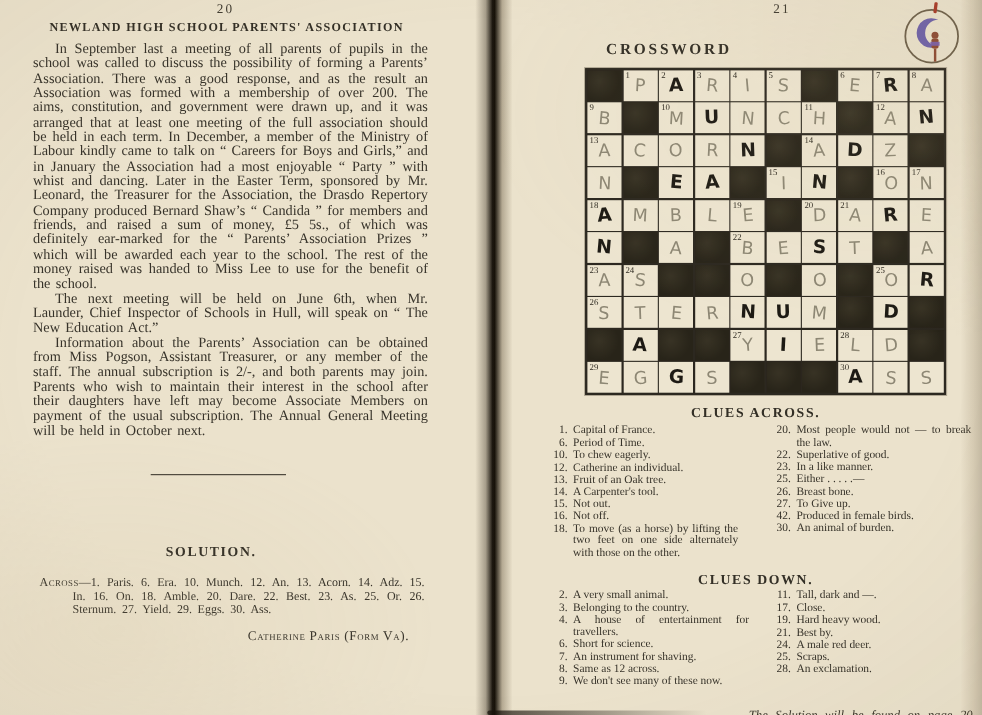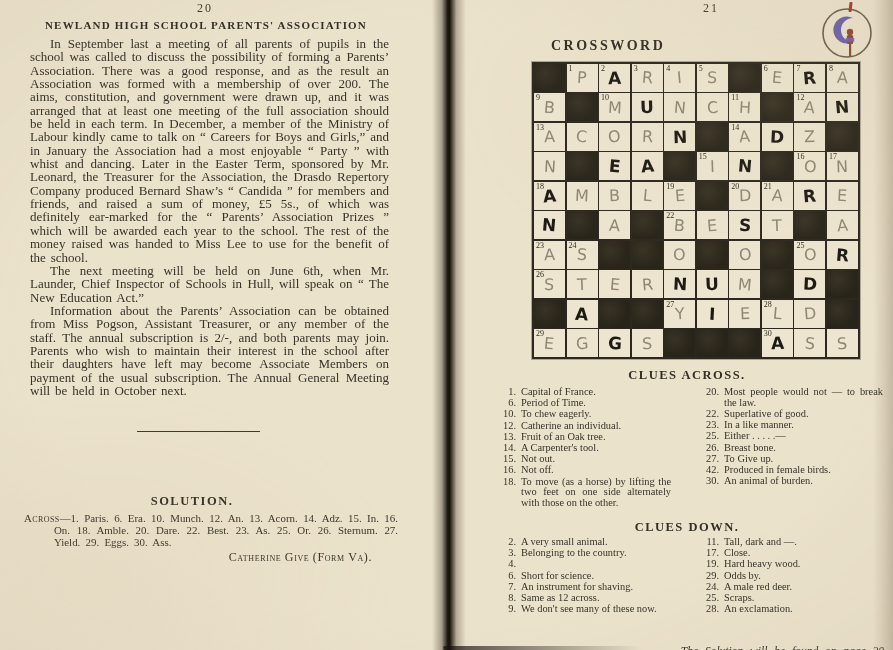--- a/index.html
+++ b/index.html
@@ -29,21 +29,21 @@
   .pnum.left-n{top:1px;left:0;width:410px;text-align:center;}
   .lp-title{position:absolute;top:19px;left:12px;width:388px;margin:0;text-align:center;
     font-size:11px;font-weight:bold;letter-spacing:1.2px;white-space:nowrap;color:#332f26;}
   .body-text{position:absolute;top:37px;left:30px;width:359px;}
   .body-text p{margin:0;text-align:justify;text-indent:20px;
     font-size:13px;line-height:13.35px;word-spacing:1.6px;}
   .divider{position:absolute;top:431px;left:137px;width:123px;border-top:1.5px solid #3f3a30;}
   .sol-heading{position:absolute;top:494px;left:12px;width:360px;margin:0;text-align:center;
     font-size:12.5px;font-weight:bold;letter-spacing:1.5px;color:#332f26;}
   .solution{position:absolute;top:512px;left:24px;width:374px;font-size:10.9px;line-height:12.1px;}
-  .solution .entry{margin:0;text-align:justify;padding-left:30px;text-indent:-30px;word-spacing:2.5px;}
+  .solution .entry{margin:12px;text-align:justify;padding-left:30px;text-indent:-30px;word-spacing:2.5px;}
   .sc{font-variant:small-caps;letter-spacing:.4px;}
   .signature{margin:3px 0 0;padding-right:26px;text-align:right;
     font-variant:small-caps;font-size:12px;letter-spacing:.6px;}
 
   
   .pnum.right-n{top:1px;left:240px;width:50px;text-align:center;}
   .rp-title{position:absolute;top:38px;left:105px;width:300px;margin:0;
     font-size:14px;font-weight:bold;letter-spacing:2.5px;color:#332f26;}
   .red-tick{position:absolute;left:403px;top:2px;width:3px;height:10px;
     background:var(--tick,#a83a28);transform:rotate(7deg);border-radius:1px;}
@@ -87,21 +87,21 @@
     <h1 class="lp-title">NEWLAND HIGH SCHOOL PARENTS' ASSOCIATION</h1>
     <div class="body-text">
       <p>In September last a meeting of all parents of pupils in the school was called to discuss the possibility of forming a Parents’ Association.  There was a good response, and as the result an Association was formed with a membership of over 200.  The aims, constitution, and government were drawn up, and it was arranged that at least one meeting of the full association should be held in each term.  In December, a member of the Ministry of Labour kindly came to talk on “ Careers for Boys and Girls,” and in January the Association had a most enjoyable “ Party ” with whist and dancing.  Later in the Easter Term, sponsored by Mr. Leonard, the Treasurer for the Association, the Drasdo Repertory Company produced Bernard Shaw’s “ Candida ” for members and friends, and raised a sum of money, £5 5s., of which was definitely ear-marked for the “ Parents’ Association Prizes ” which will be awarded each year to the school.  The rest of the money raised was handed to Miss Lee to use for the benefit of the school.</p>
       <p>The next meeting will be held on June 6th, when Mr. Launder, Chief Inspector of Schools in Hull, will speak on “ The New Education Act.”</p>
       <p>Information about the Parents’ Association can be obtained from Miss Pogson, Assistant Treasurer, or any member of the staff.  The annual subscription is 2/-, and both parents may join.  Parents who wish to maintain their interest in the school after their daughters have left may become Associate Members on payment of the usual subscription.  The Annual General Meeting will be held in October next.</p>
     </div>
     <div class="divider"></div>
     <h2 class="sol-heading">SOLUTION.</h2>
     <div class="solution">
       <p class="entry"><span class="sc">Across</span><span>—1. Paris.  6. Era.  10. Munch.  12. An.  13. Acorn.  14. Adz.  15. In.  16. On.  18. Amble.  20. Dare.  22. Best.  23. As.  25. Or.  26. Sternum.  27. Yield.  29. Eggs.  30. Ass.</span></p>
-      <p class="signature">Catherine Give (Form Va).</p>
+      <p class="signature">Catherine Paris (Form Va).</p>
     </div>
   </section>
 
   <section class="page right">
     <div class="pnum right-n">21</div>
 
     <svg class="stamp" viewBox="0 0 56 58">
       <circle cx="27" cy="26" r="24" fill="none" stroke="#6e604a" stroke-width="1.6"></circle>
       <path d="M 33 11 A 13.5 13.5 0 1 0 33 35 A 10.5 10.5 0 1 1 33 11 Z" fill="#5c4fa4" opacity="0.88"></path>
       <g>
@@ -475,20 +475,21 @@
         <div class="clue">
           <span class="cn">2.</span>
           <span class="ct">A very small animal.</span>
         </div>
         <div class="clue">
           <span class="cn">3.</span>
           <span class="ct">Belonging to the country.</span>
         </div>
         <div class="clue">
           <span class="cn">4.</span>
+          <span class="ct">A house of entertainment for travellers.</span>
         </div>
         <div class="clue">
           <span class="cn">6.</span>
           <span class="ct">Short for science.</span>
         </div>
         <div class="clue">
           <span class="cn">7.</span>
           <span class="ct">An instrument for shaving.</span>
         </div>
         <div class="clue">
@@ -507,22 +508,22 @@
         </div>
         <div class="clue">
           <span class="cn">17.</span>
           <span class="ct">Close.</span>
         </div>
         <div class="clue">
           <span class="cn">19.</span>
           <span class="ct">Hard heavy wood.</span>
         </div>
         <div class="clue">
-          <span class="cn">29.</span>
-          <span class="ct">Odds by.</span>
+          <span class="cn">21.</span>
+          <span class="ct">Best by.</span>
         </div>
         <div class="clue">
           <span class="cn">24.</span>
           <span class="ct">A male red deer.</span>
         </div>
         <div class="clue">
           <span class="cn">25.</span>
           <span class="ct">Scraps.</span>
         </div>
         <div class="clue">

